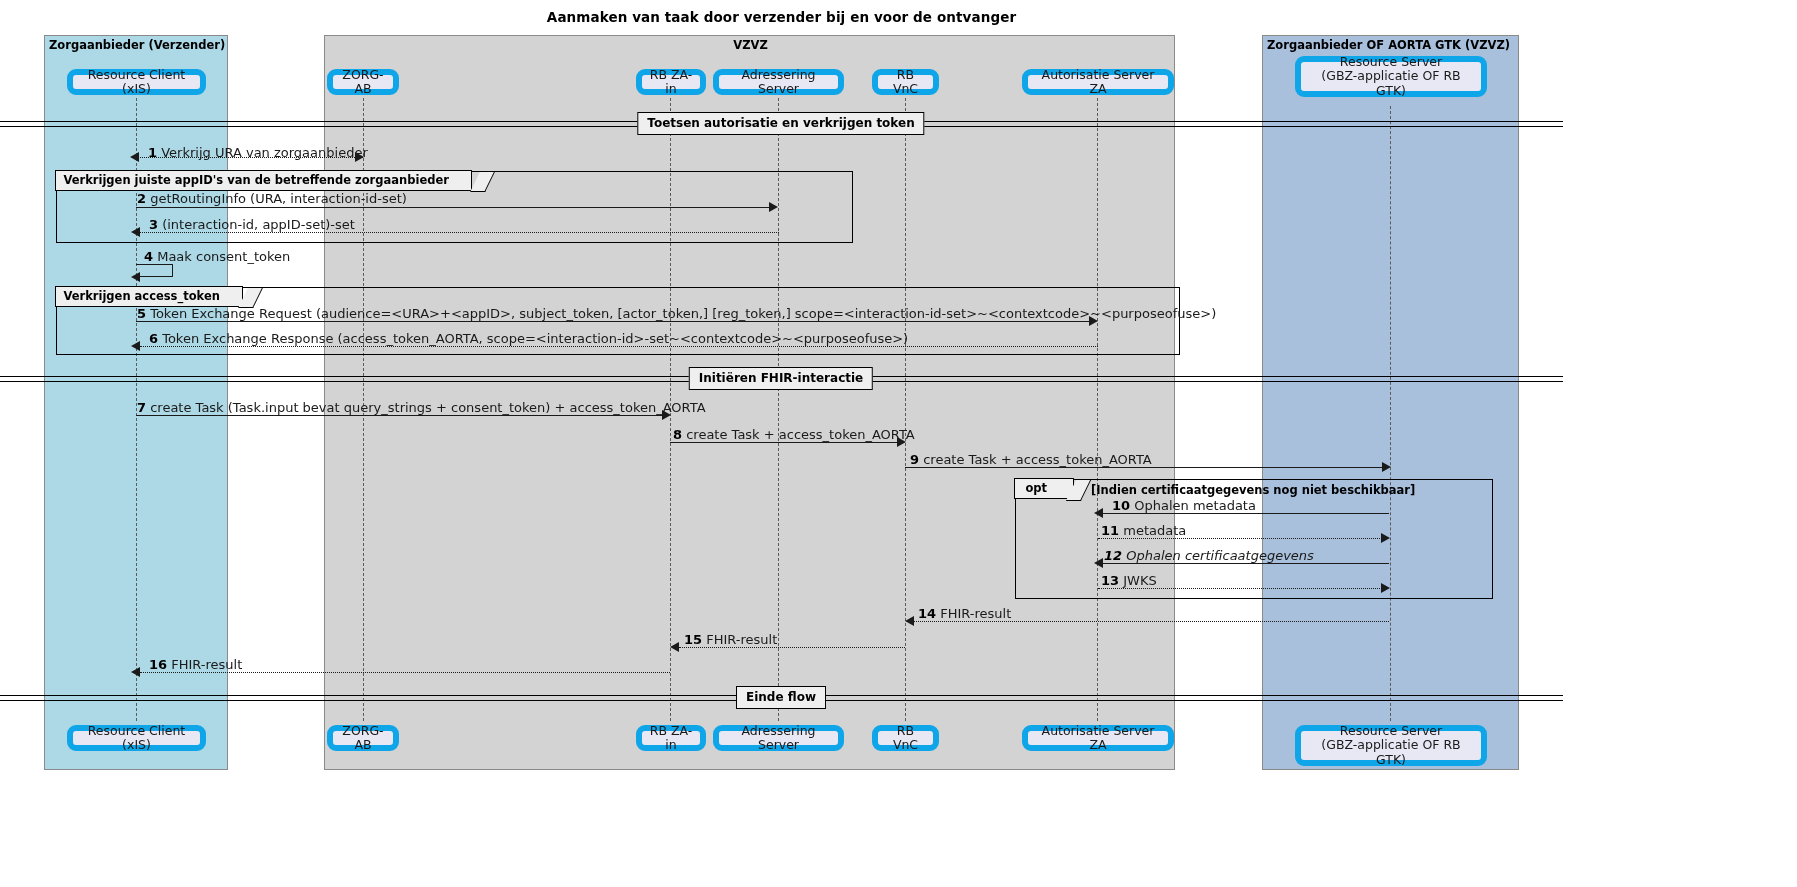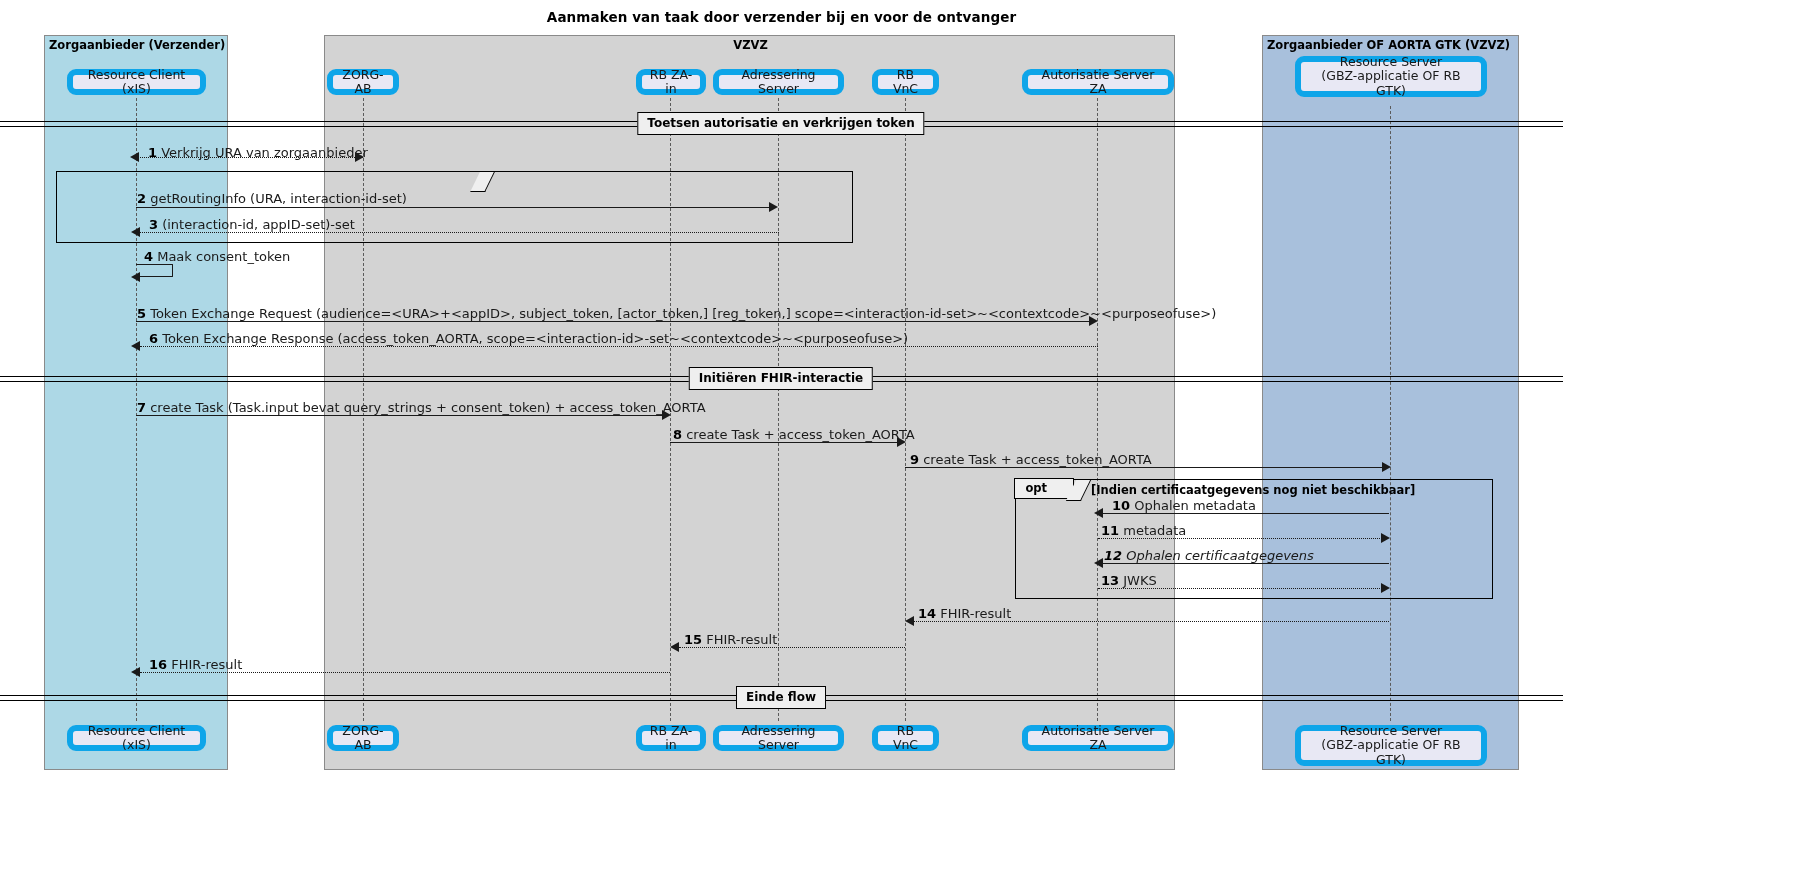--- a/index.html
+++ b/index.html
@@ -162,20 +162,21 @@
 
   <div class="msg-label" style="left:148px;top:146px;">
     <b>1</b> 
     <span>Verkrijg URA van zorgaanbieder</span>
   </div>
   <div class="msg-line dotted" style="left:137px;top:157px;width:226px;"></div>
   <div class="arrow-l" style="left:130px;top:152px;"></div>
   <div class="arrow-r" style="left:355px;top:152px;"></div>
 
   <div class="frame" style="left:56px;top:171px;width:797px;height:72px;">
+    <div class="frame-tab">Verkrijgen juiste appID's van de betreffende zorgaanbieder</div>
     <div class="tab-notch" style="left:418px;height:19px;"></div>
   </div>
 
   <div class="msg-label" style="left:137px;top:192px;">
     <b>2</b> 
     <span>getRoutingInfo (URA, interaction-id-set)</span>
   </div>
   <div class="msg-line solid" style="left:136px;top:207px;width:634px;"></div>
   <div class="arrow-r" style="left:769px;top:202px;"></div>
 
@@ -186,20 +187,24 @@
   <div class="msg-line dotted" style="left:140px;top:232px;width:639px;"></div>
   <div class="arrow-l" style="left:131px;top:227px;"></div>
 
   <div class="msg-label" style="left:144px;top:250px;">
     <b>4</b> 
     <span>Maak consent_token</span>
   </div>
   <div class="selfmsg" style="left:136px;top:264px;width:37px;height:13px;"></div>
   <div class="arrow-l" style="left:131px;top:272px;"></div>
 
+  <div class="frame" style="left:56px;top:287px;width:1124px;height:68px;">
+    <div class="frame-tab">Verkrijgen access_token</div>
+    <div class="tab-notch" style="left:186px;height:19px;"></div>
+  </div>
 
   <div class="msg-label" style="left:137px;top:307px;">
     <b>5</b> 
     <span>Token Exchange Request (audience=&lt;URA&gt;+&lt;appID&gt;, subject_token, [actor_token,] [reg_token,] scope=&lt;interaction-id-set&gt;~&lt;contextcode&gt;~&lt;purposeofuse&gt;)</span>
   </div>
   <div class="msg-line solid" style="left:136px;top:321px;width:954px;"></div>
   <div class="arrow-r" style="left:1089px;top:316px;"></div>
 
   <div class="msg-label" style="left:149px;top:332px;">
     <b>6</b> 

